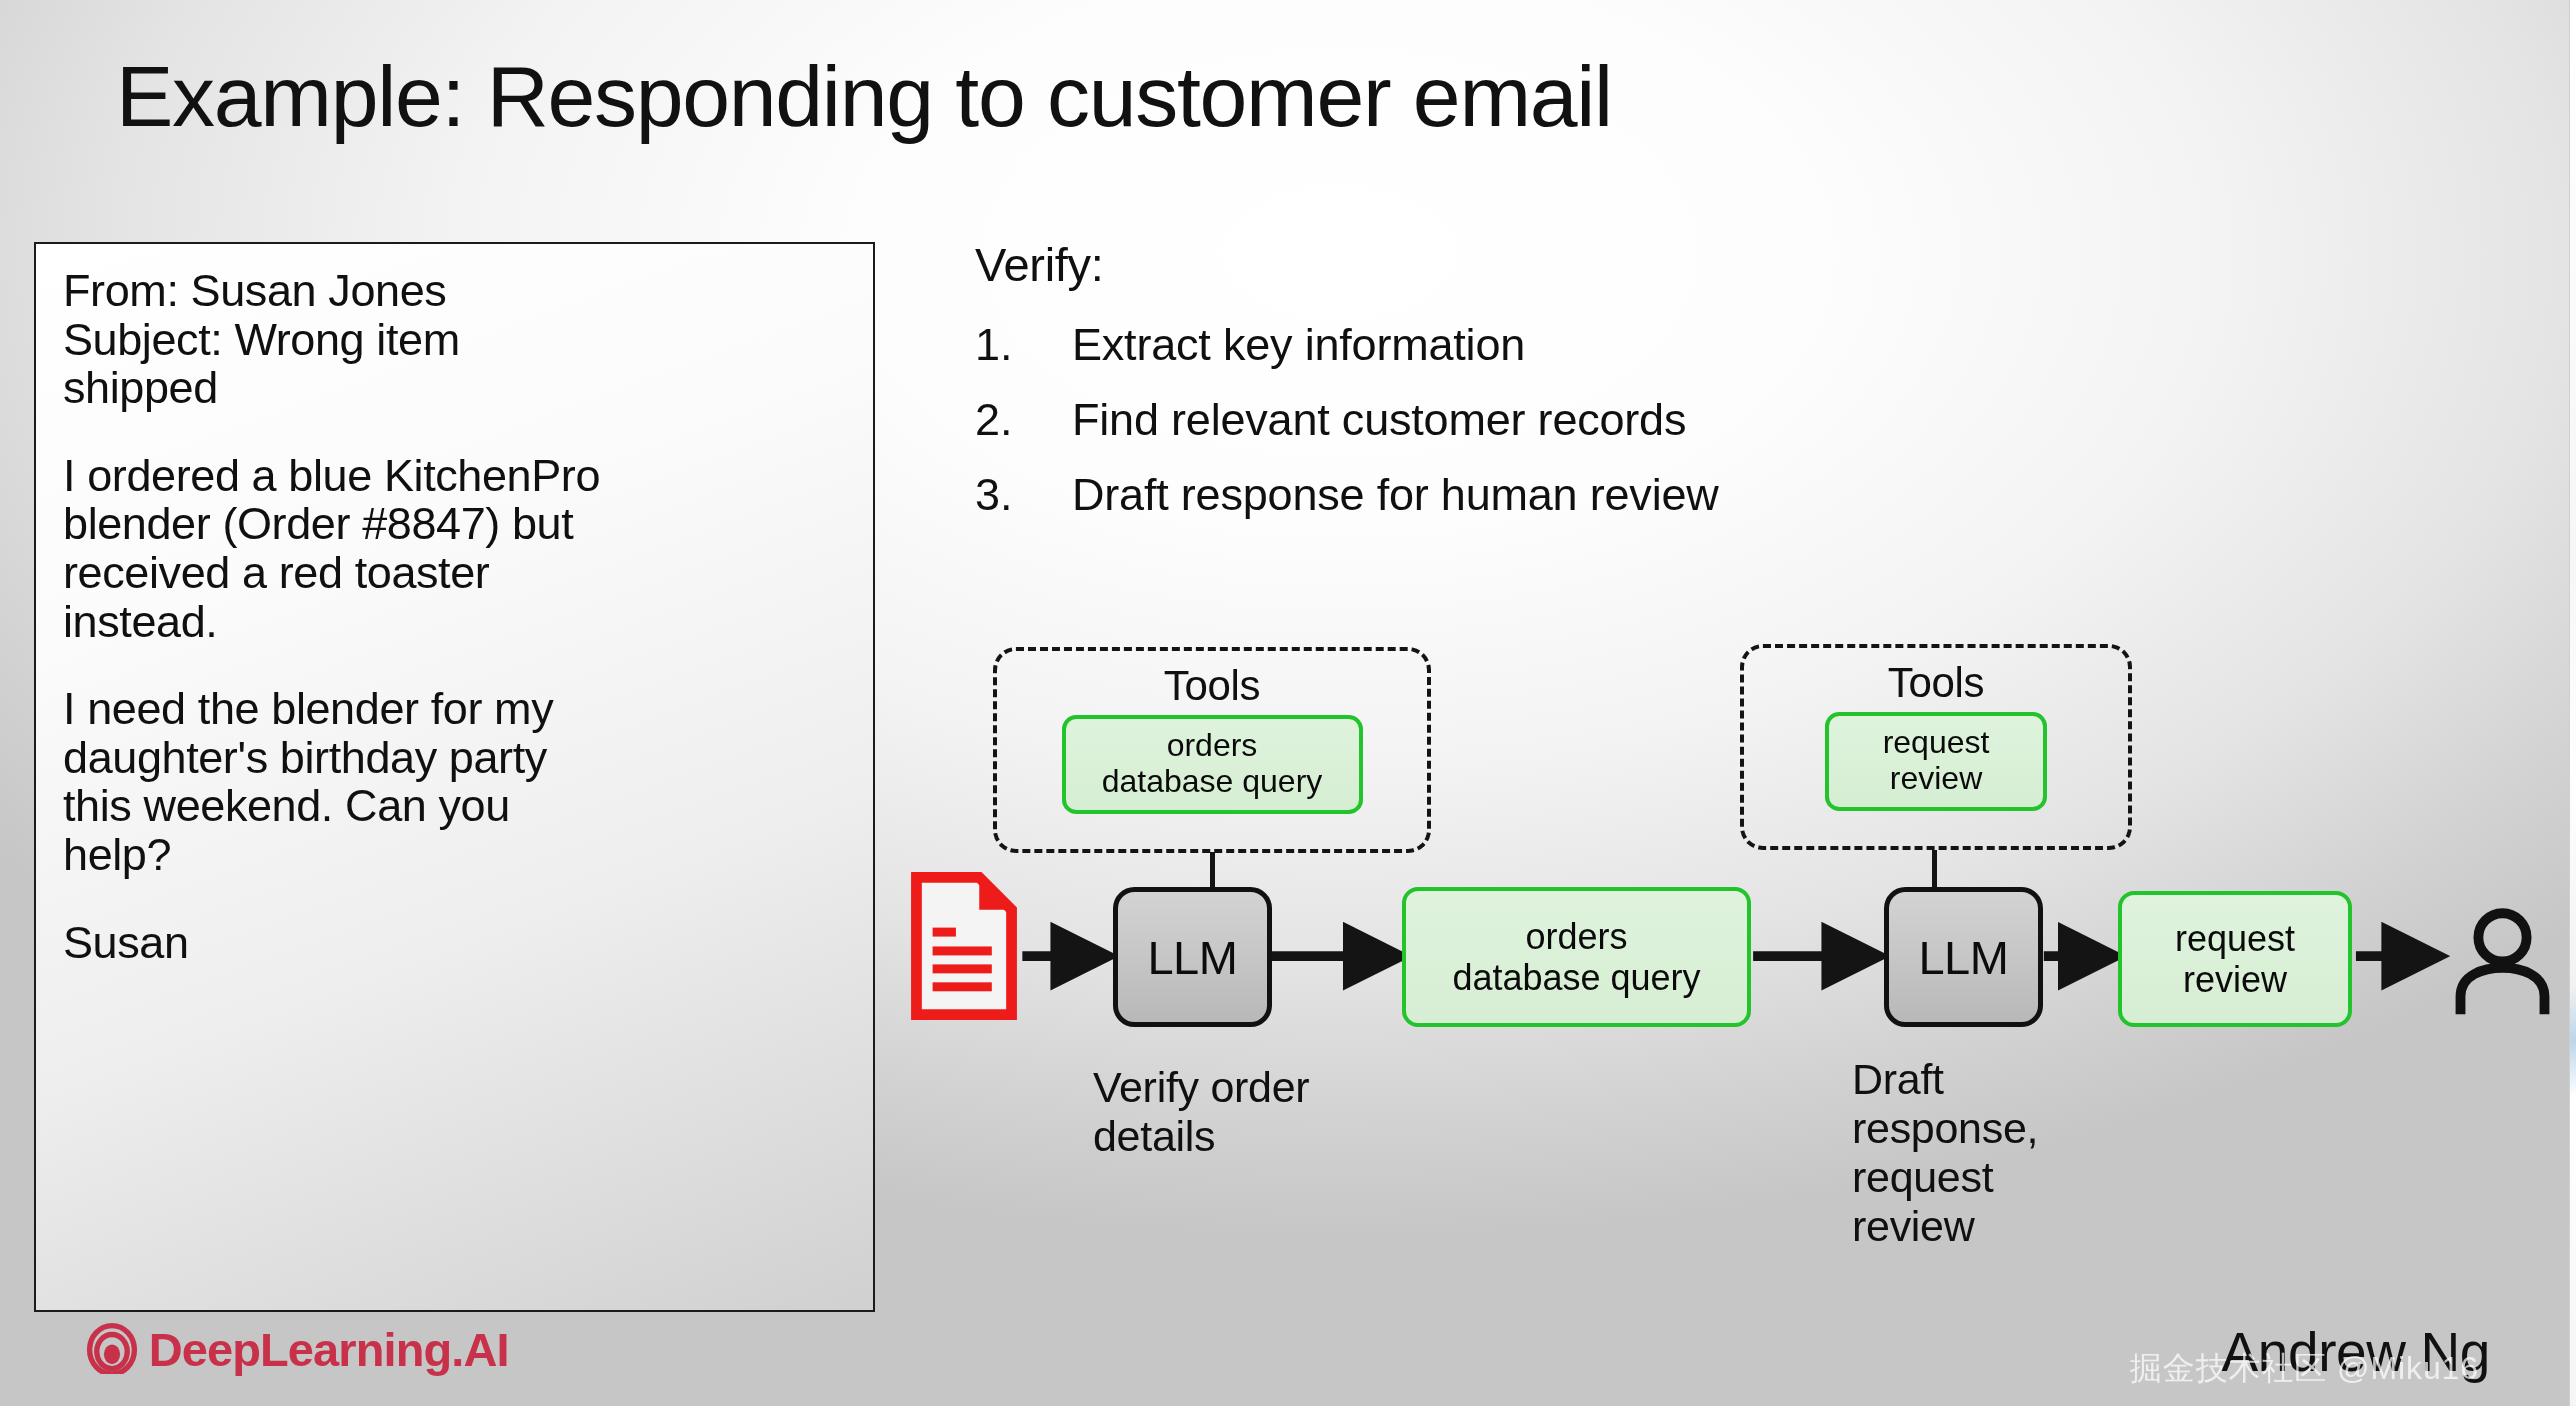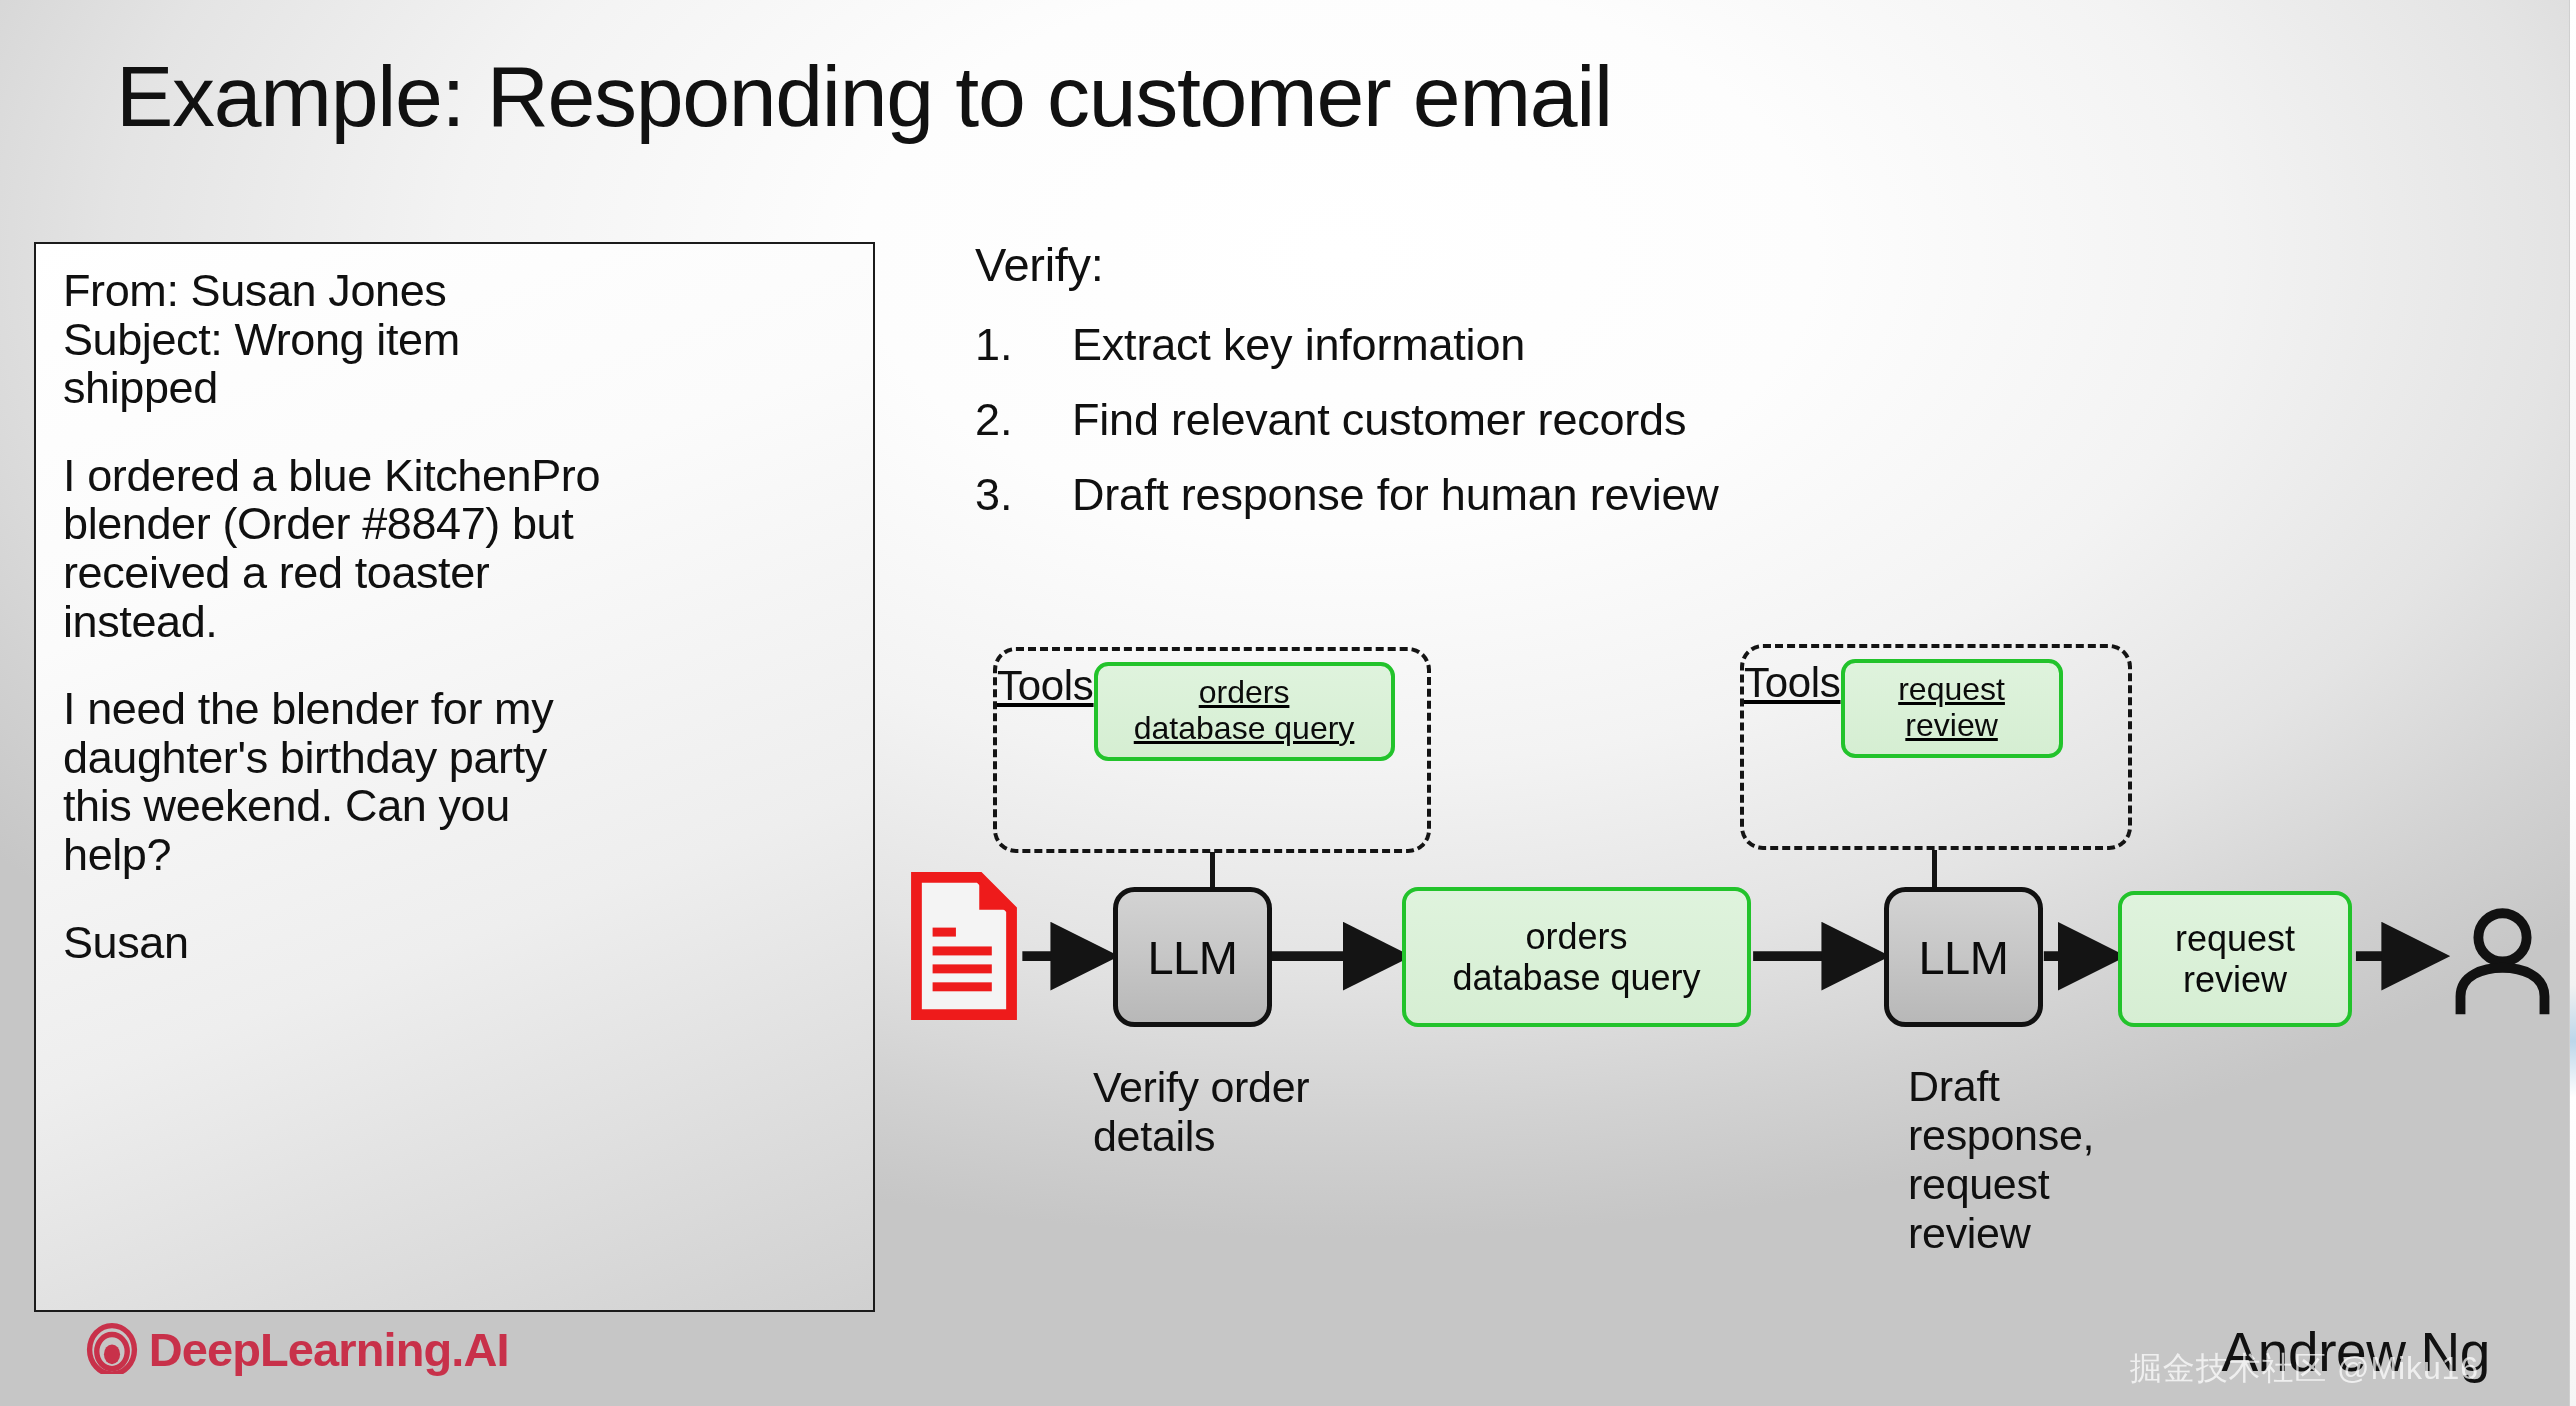--- a/index.html
+++ b/index.html
@@ -84,23 +84,23 @@
   
   #diagram { position: absolute; left: 0; top: 0; width: 2576px; height: 1407px; }
 
   .tools-box {
     position: absolute;
     border: 4.5px dashed #141414;
     border-radius: 23px;
     box-sizing: border-box;
     background: transparent;
     display: flex;
-    align-items: flex-start;
+    flex-direction: column;
+    align-items: center;
     padding-top: 10.7px;
-    text-decoration: underline;
   }
   .tools-title {
     font-size: 42px;
     color: #101010;
     letter-spacing: -0.3px;
     margin-bottom: 5.4px;
   }
   .tool-chip {
     border: 4.5px solid #22c32b;
     border-radius: 14.3px;
@@ -293,21 +293,21 @@
 
     <div style="position:absolute; left:2454px; top:907px; width:97px; height:109px;">
       <svg viewBox="0 0 108 122" width="97" height="109">
         <circle cx="54" cy="34" r="27" fill="none" stroke="#111111" stroke-width="11"></circle>
         <path d="M7 120 V100 C7 76 33 68 54 68 C75 68 101 76 101 100 V120" fill="none" stroke="#111111" stroke-width="11" stroke-linecap="butt"></path>
       </svg>
     </div>
 
     <div class="caption" style="left:1093px; top:1063px; width:322px; white-space:pre-line;">Verify order
 details</div>
-    <div class="caption" style="left:1908px; top:1055px; width:295px; white-space:pre-line;margin-top:7px;">Draft
+    <div class="caption" style="left:1852px; top:1055px; width:295px; white-space:pre-line;">Draft
 response,
 request
 review</div>
   </div>
 
   <div id="footer-logo">
     <span style="display:inline-block;width:52px;height:52px;">
       <svg viewBox="0 0 58 58" width="52" height="52">
         <ellipse cx="29" cy="31" rx="25" ry="27" fill="none" stroke="#c8314a" stroke-width="6"></ellipse>
         <ellipse cx="29" cy="33" rx="17" ry="19" fill="none" stroke="#c8314a" stroke-width="6"></ellipse>

